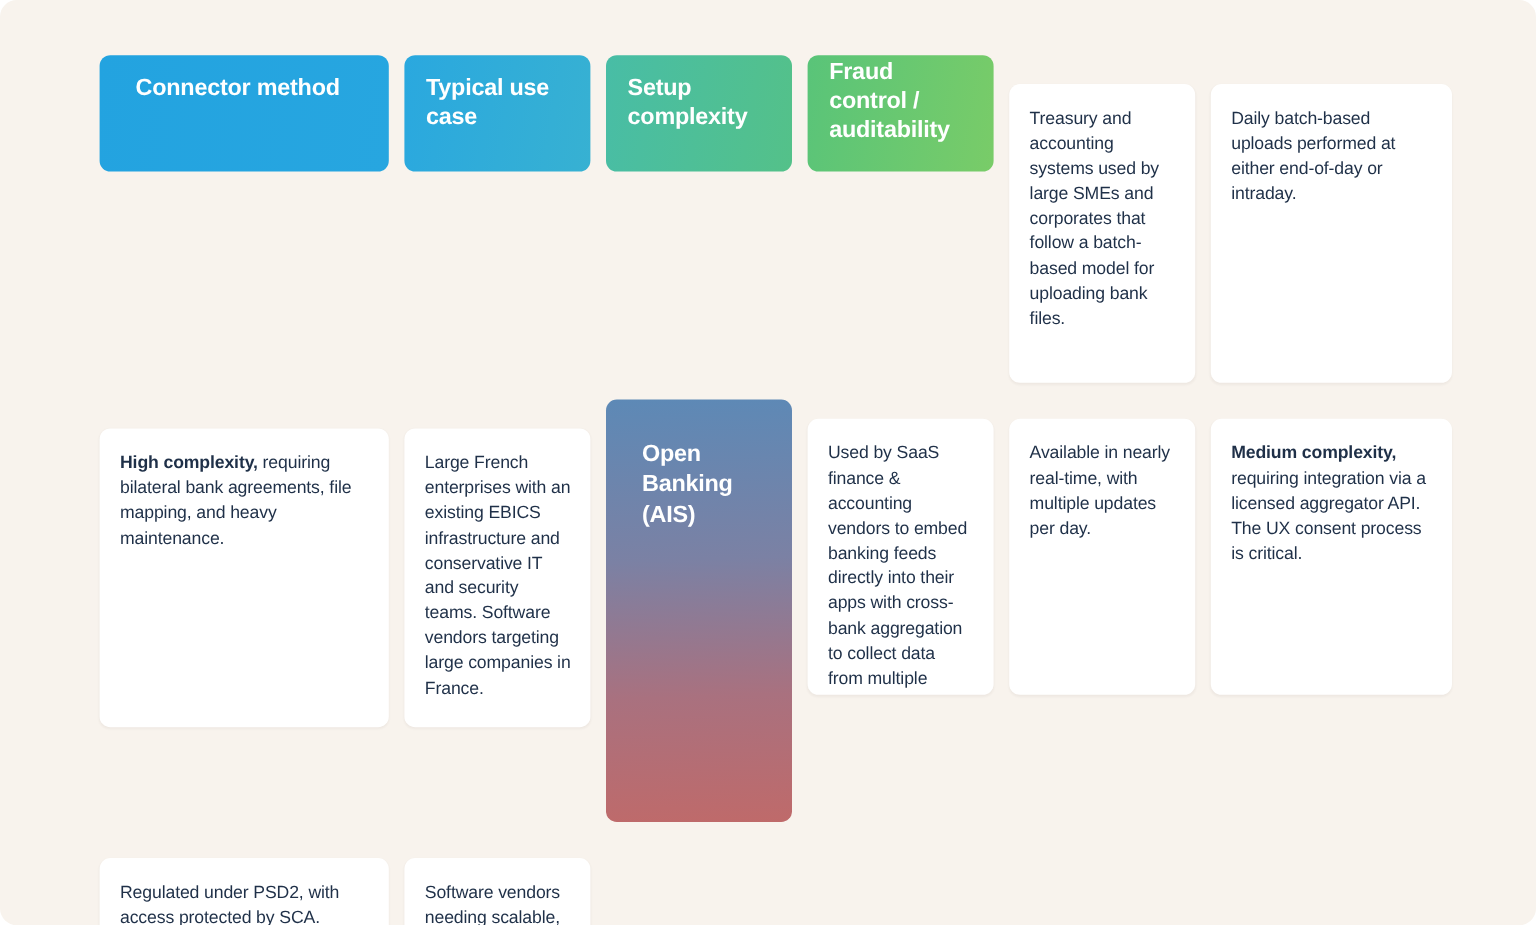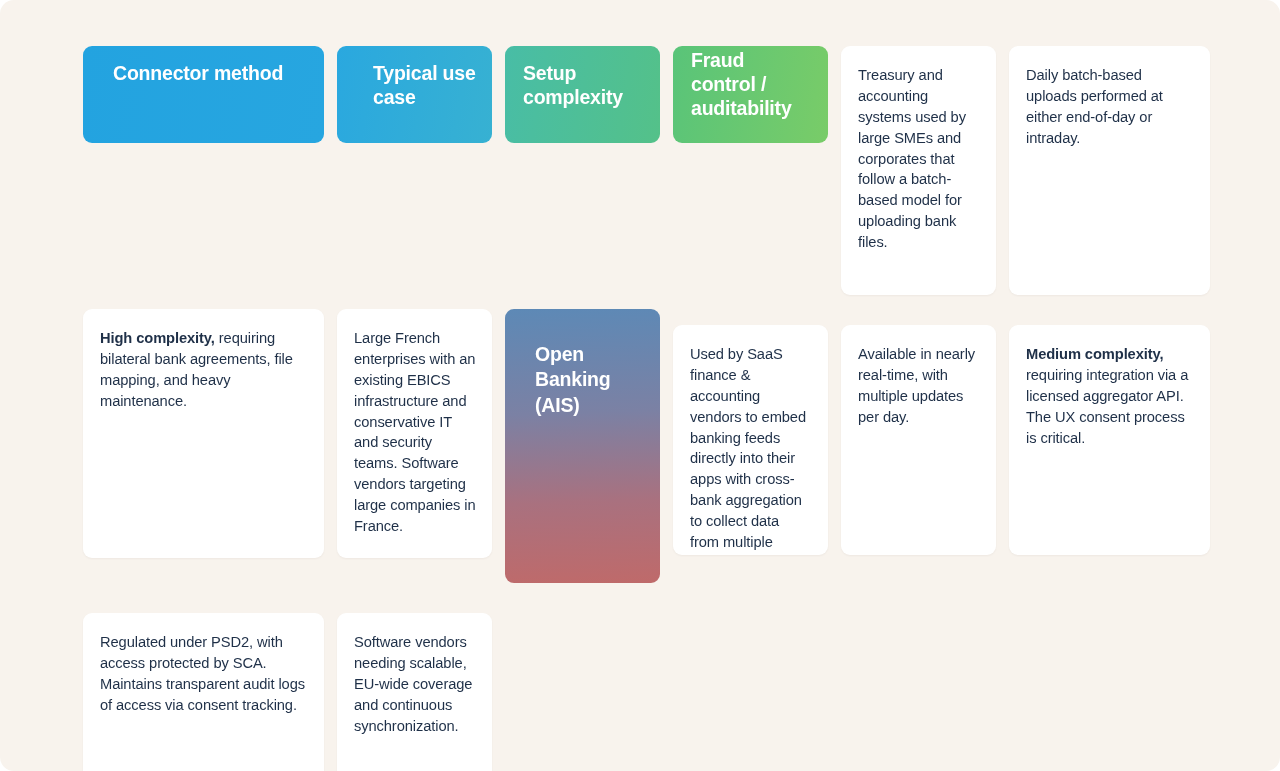--- a/index.html
+++ b/index.html
@@ -42,21 +42,21 @@
     border-radius: 9px;
     padding: 16px 14px 0 30px;
     color: #ffffff;
     font-size: 19.5px;
     font-weight: bold;
     line-height: 1.22;
     letter-spacing: -0.2px;
     overflow: hidden;
   }
   .hdr.c0 { padding-left: 30px; background: linear-gradient(100deg, #23a3e0 0%, #27a6e0 100%); }
-  .hdr.c1 { padding-left: 36px; background: linear-gradient(100deg, #2aa8df 0%, #37b1d2 100%); }
+  .hdr.c1 { padding-left: 18px; background: linear-gradient(100deg, #2aa8df 0%, #37b1d2 100%); }
   .hdr.c2 { padding-left: 18px; background: linear-gradient(100deg, #3bb4c6 0%, #43bab1 100%); }
   .hdr.c3 { padding-left: 18px; background: linear-gradient(100deg, #48bda6 0%, #54c189 100%); }
   .hdr.c4 { padding-left: 18px; padding-top: 3px; background: linear-gradient(100deg, #59c479 0%, #79cc68 100%); }
   .hdr.c5 { padding-left: 18px; background: linear-gradient(100deg, #95d45d 0%, #c3dd50 100%); }
 
   
   .rowlabel {
     border-radius: 9px;
     padding: 33px 20px 0 30px;
     color: #ffffff;
@@ -64,37 +64,37 @@
     font-weight: bold;
     line-height: 1.3;
     letter-spacing: -0.2px;
     overflow: hidden;
   }
   .rowlabel.r0 {
     height: 249px;
     background: linear-gradient(178deg, #25a6e1 0%, #2ea3db 35%, #4b90c0 100%);
   }
   .rowlabel.r1 {
-    height: 274px;
+    height: 352px;
     background: linear-gradient(178deg, #5d89b6 0%, #7b81a4 38%, #a9717f 70%, #bf6a6a 100%);
   }
 
   
   .cell {
     background: #ffffff;
     border-radius: 9px;
     padding: 19px 16px 16px 17px;
     color: #1f3048;
     font-size: 14.7px;
     line-height: 1.42;
     letter-spacing: -0.1px;
     overflow: hidden;
     box-shadow: 0 1px 2px rgba(60, 45, 30, 0.05);
   }
-  .cell.r0 { height: 249px; }
+  .cell.r0 { height: 249px; margin-top: 24px; }
   .cell.r1 { height: 230px; margin-top: 16px; }
   .cell b { font-weight: bold; }
 </style>
 </head>
 <body>
 
 <div id="page">
   <div id="table">
 
     <div class="hdr c0">

